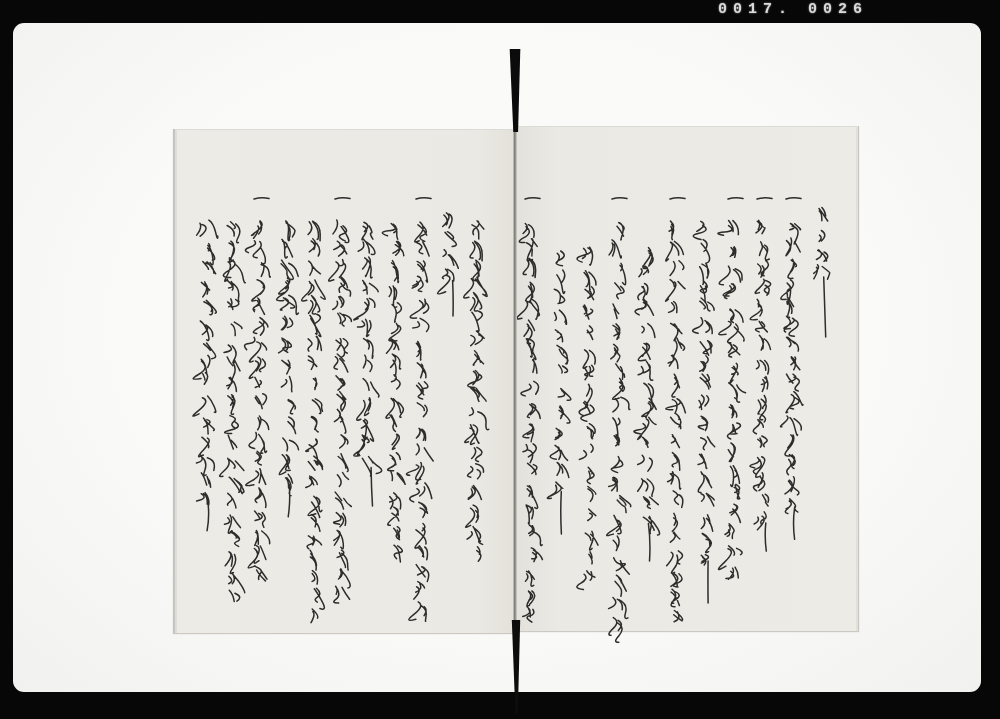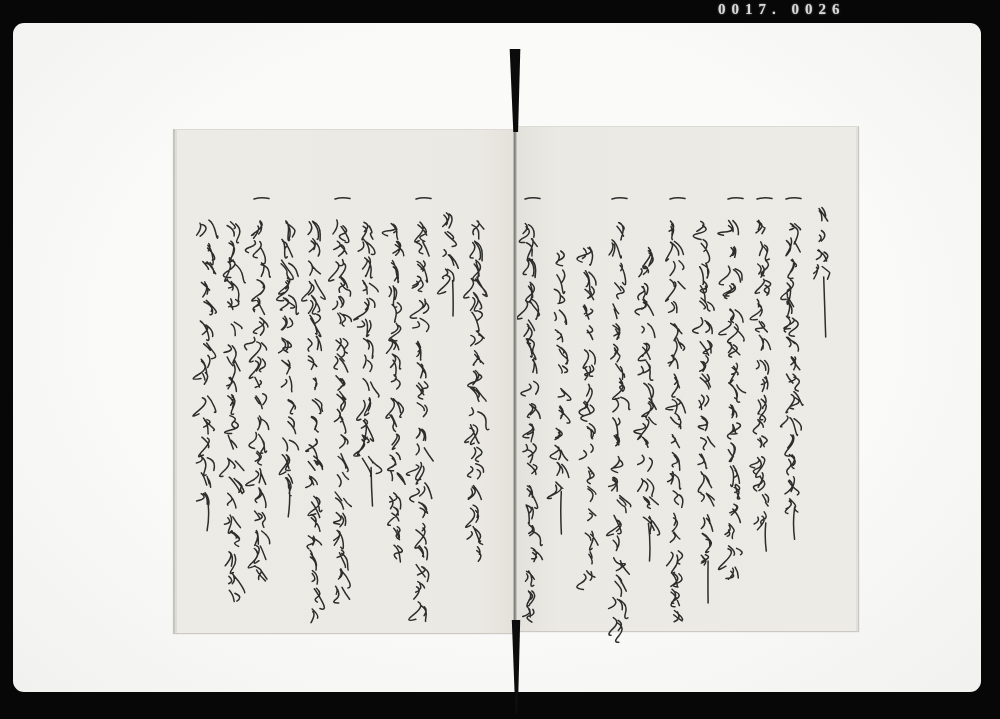--- a/index.html
+++ b/index.html
@@ -1,17 +1,17 @@
 <!DOCTYPE html>
 <html style="--ink: #1c1c1c; --paper: #ebe9e3; --backing: #f8f8f7; --frame: #070707;"><head>
 <meta charset="utf-8">
 <style>
   html,body{margin:0;padding:0;background:#000;}
   .stage{position:relative;width:1000px;height:719px;background:var(--frame,#070707);overflow:hidden;
-         font-family:Liberation Serif, serif;}
+         font-family:Liberation Mono, monospace;}
   .counter{position:absolute;left:718px;top:1px;font-size:15px;letter-spacing:6px;
            color:#d9d9d9;text-shadow:0 0 2px rgba(255,255,255,.55);font-weight:bold;}
   .photo{position:absolute;left:13px;top:23px;width:968px;height:669px;border-radius:11px;
          background:radial-gradient(ellipse at 50% 45%, #fafaf9 55%, #f1f1ef 100%);}
   .page{position:absolute;background:var(--paper,#ebe9e3);}
   .page-left{left:160px;top:106px;width:343px;height:504px;
              border-left:2px solid #c6c4bf;box-shadow:inset 2px 0 0 #dfddd7, inset 0 1px 0 #dcdad4,
              0 1px 1px #ccc9c3;
              background:linear-gradient(to right,#edebe5 0%,#ebe9e3 88%,#e3e1da 99%);}
   .page-right{left:503px;top:103px;width:342px;height:505px;

